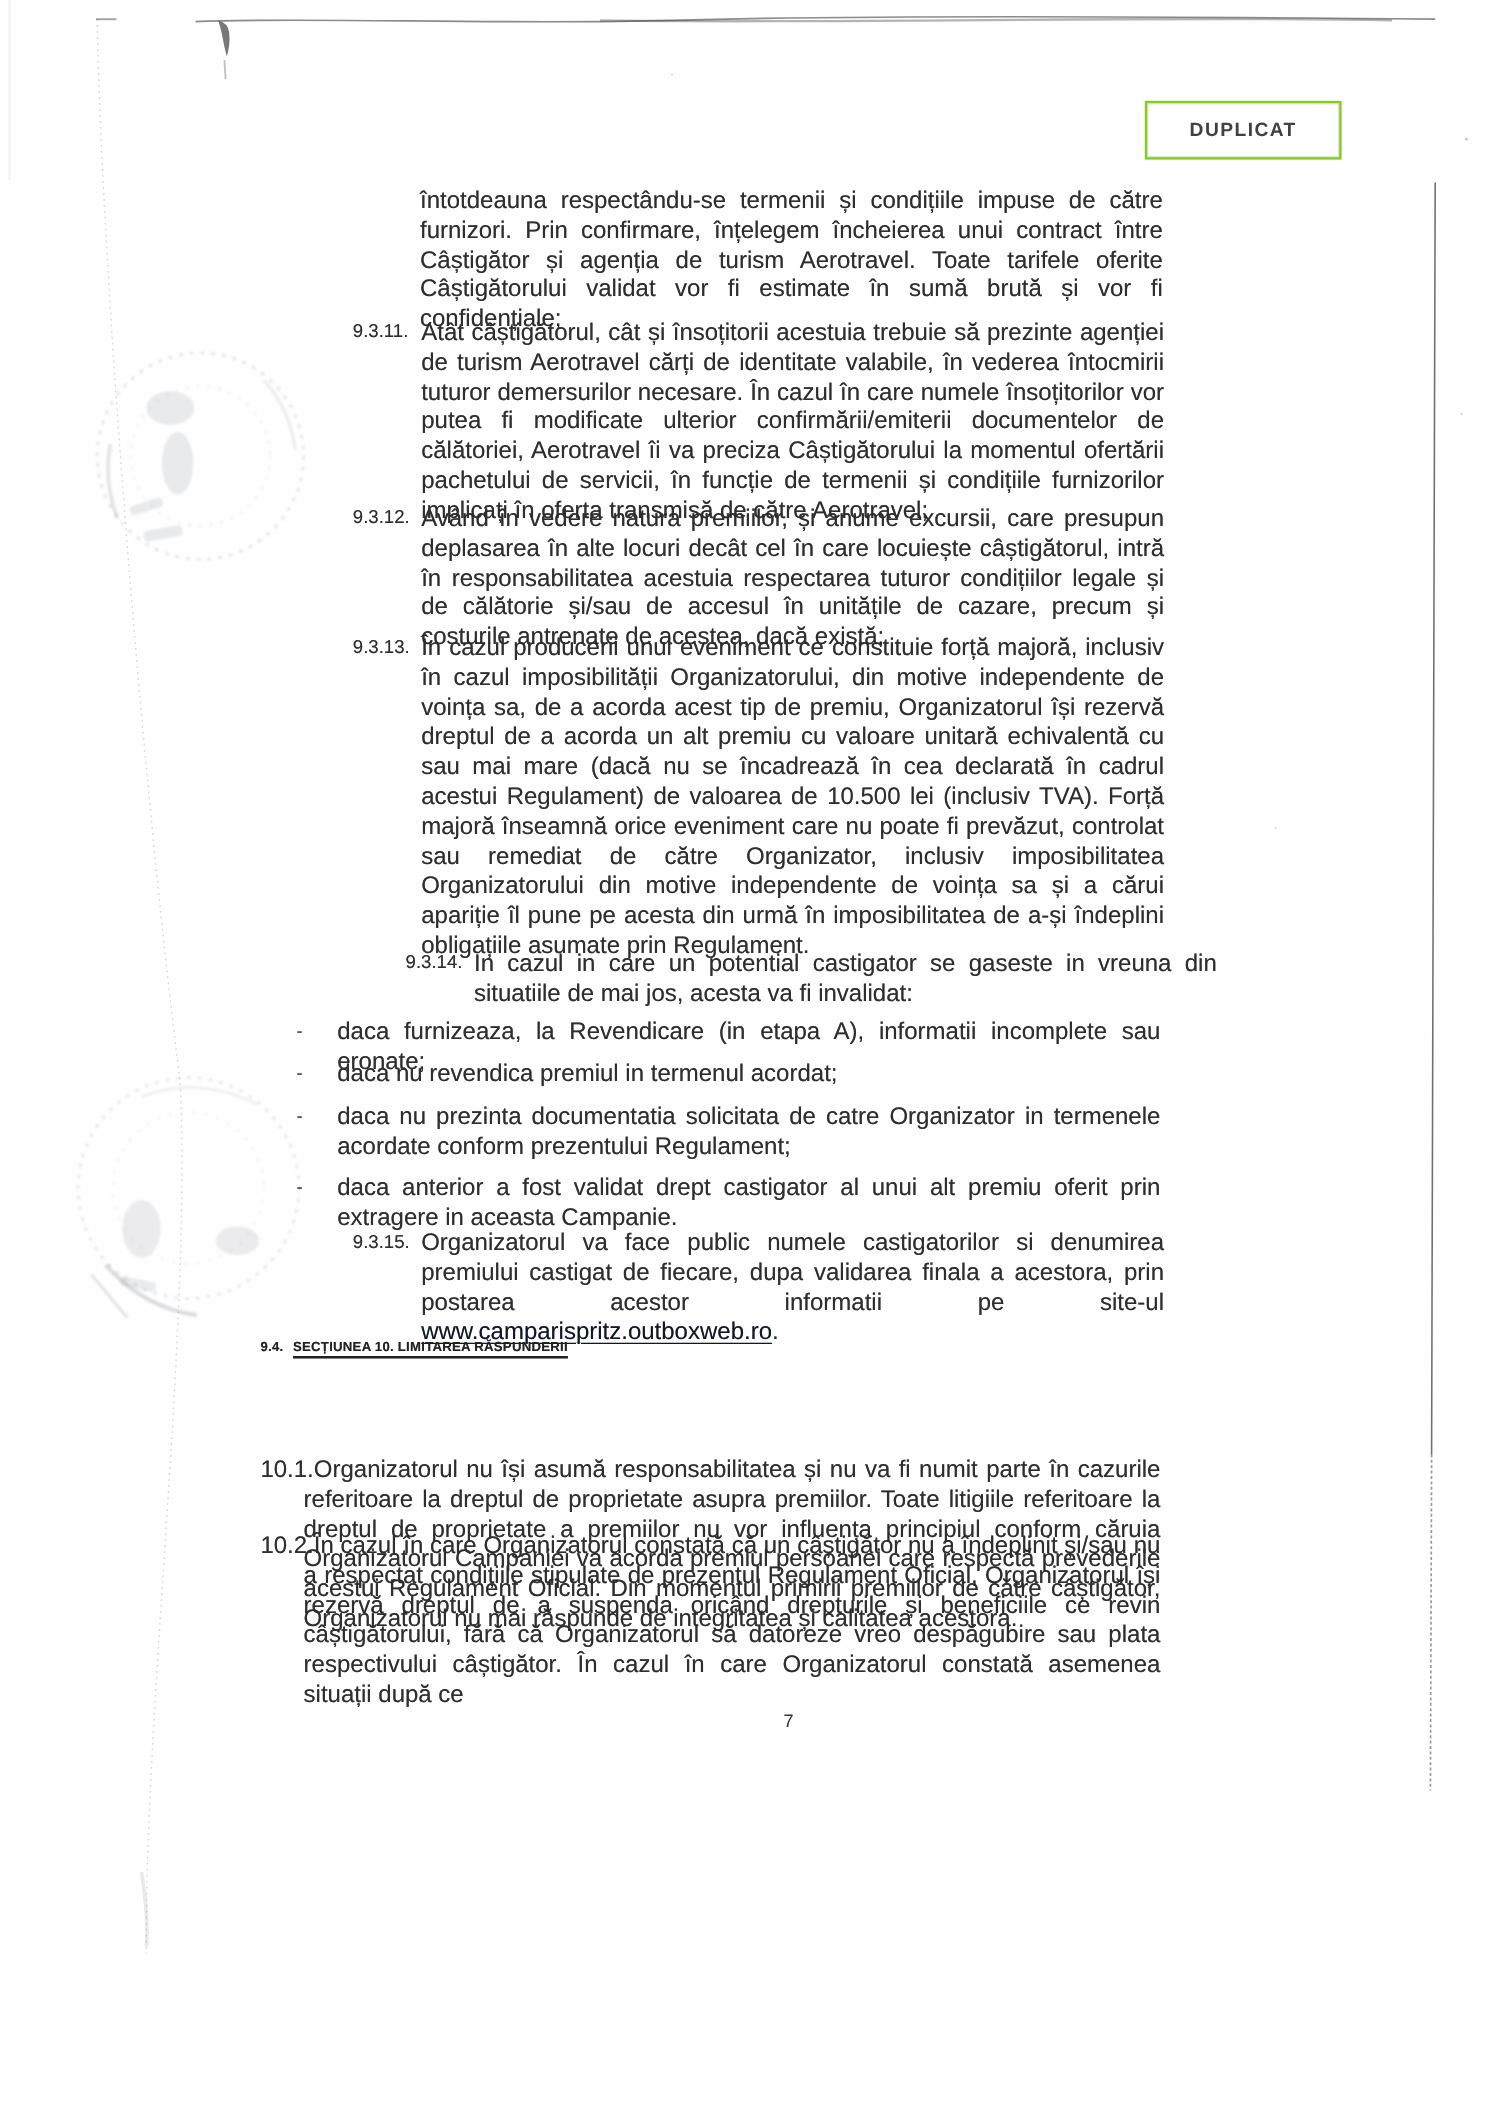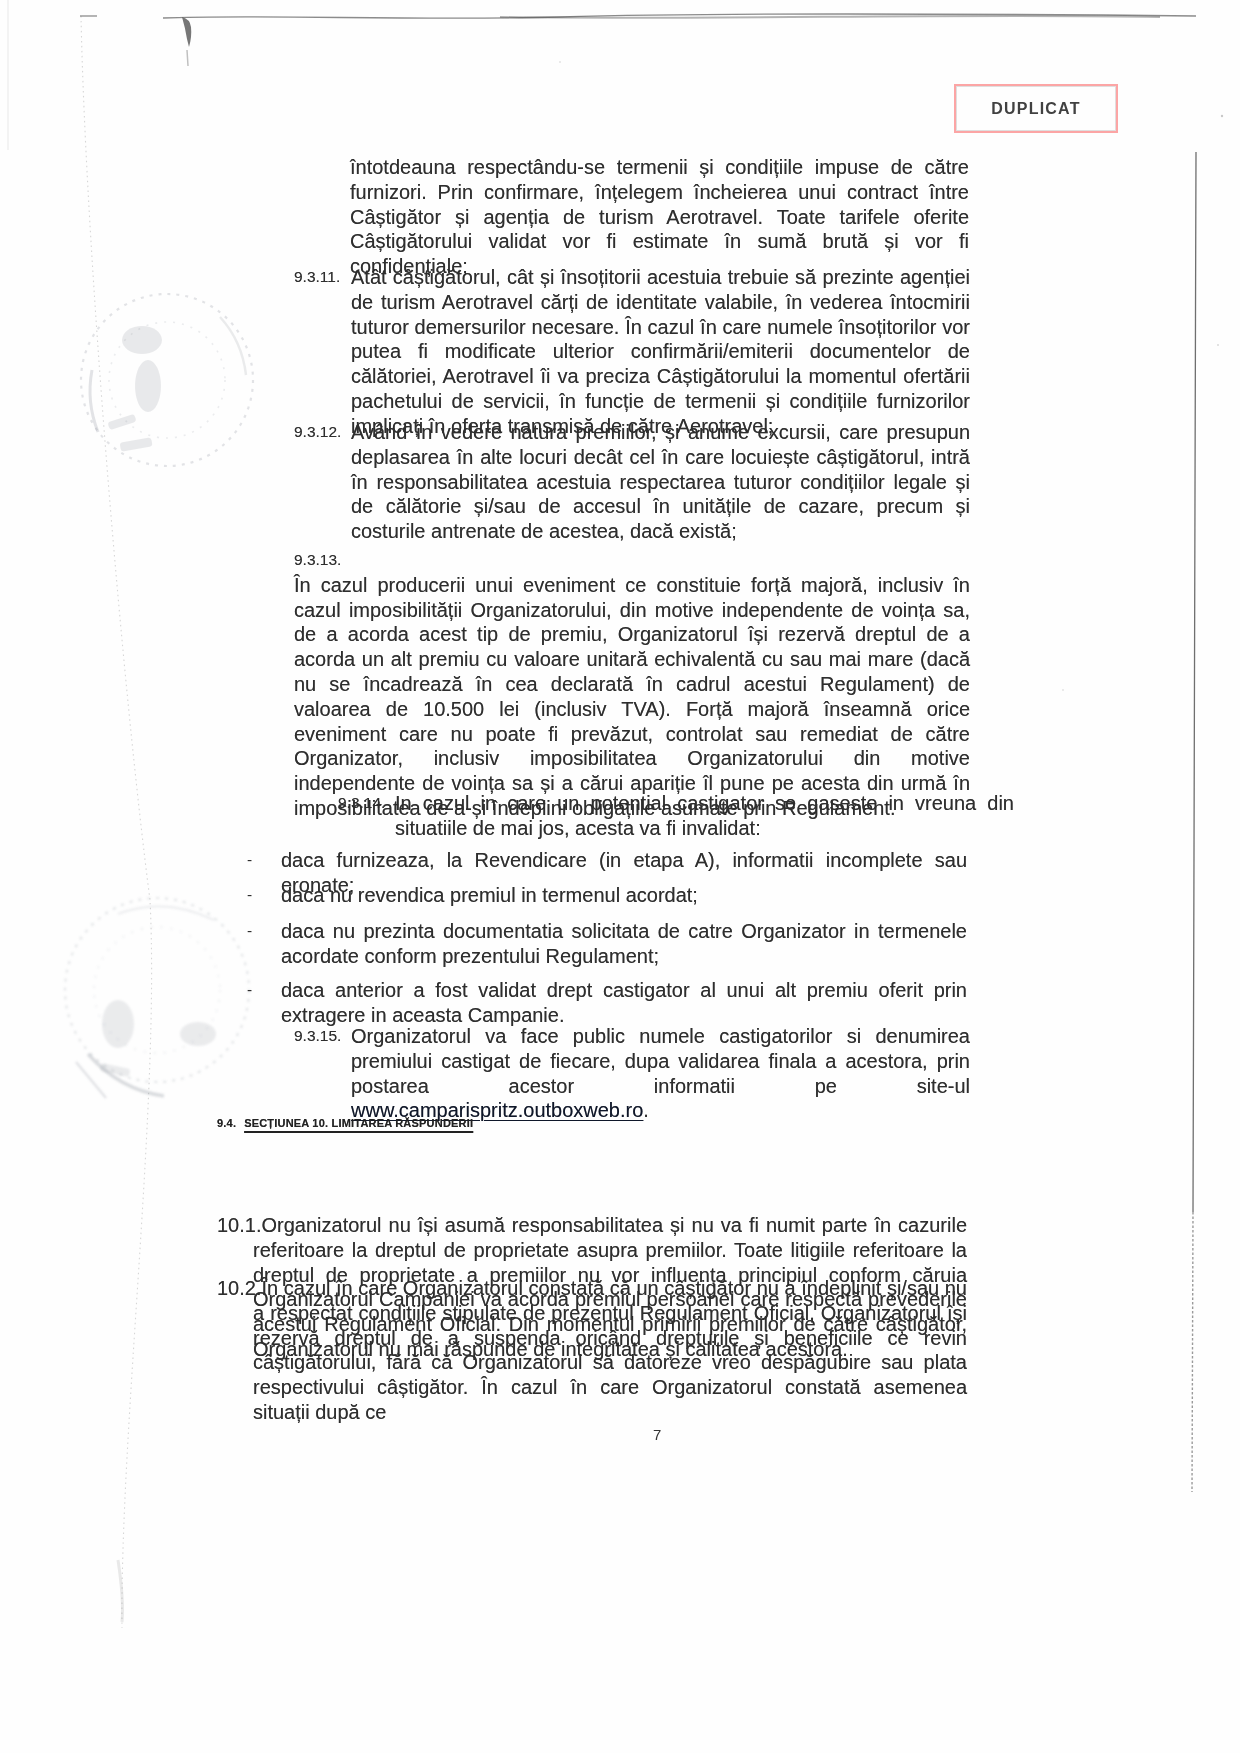--- a/index.html
+++ b/index.html
@@ -8,34 +8,34 @@
     font-family:"Liberation Sans", sans-serif;color:#2e2e2e;overflow:hidden;
   }
   .page *{box-sizing:border-box;}
   p{margin:0;text-align:justify;font-size:20px;line-height:24.8px;
     text-shadow:0 0 .35px rgba(46,46,46,.55);}
   .abs{position:absolute;}
 
   
   .stamp-box{
     position:absolute;left:954px;top:84px;width:164px;height:49px;
-    border:2px solid #fca5a5;box-shadow:inset 0 0 0 1px rgba(130,130,130,.25);
+    border:2px solid #84cc16;box-shadow:inset 0 0 0 1px rgba(130,130,130,.25);
     display:flex;align-items:center;justify-content:center;
     font-size:16px;font-weight:600;letter-spacing:1.2px;color:#414141;
   }
 
   
   .b-intro{left:350px;top:155px;width:619px;}
 
   
   .clause{position:absolute;left:294px;width:676px;display:flex;justify-content:space-between;}
   .clause .num{flex:none;width:57px;font-size:15.5px;line-height:24.8px;
     text-shadow:0 0 .35px rgba(46,46,46,.55);}
   .clause .body{flex:1;}
-  .c1{top:265px;} .c2{top:420px;} .c3{top:548px;flex-direction:column;} .c4{top:791px;margin-left:44px;} .c15{top:1024px;}
+  .c1{top:265px;} .c2{top:420px;} .c3{top:528px;} .c4{top:791px;margin-left:44px;} .c15{top:1024px;}
 
   
   .dash-item{position:absolute;left:247px;width:720px;display:flex;}
   .dash-item .marker{flex:none;width:34px;font-size:15.5px;line-height:24.8px;}
   .d1{top:848px;} .d2{top:883px;} .d3{top:919px;} .d4{top:978px;}
 
   .url{text-decoration:underline;text-decoration-thickness:1.4px;text-underline-offset:3px;color:#0f172a;}
 
   
   .section-heading{position:absolute;left:217px;top:1117px;font-weight:bold;

